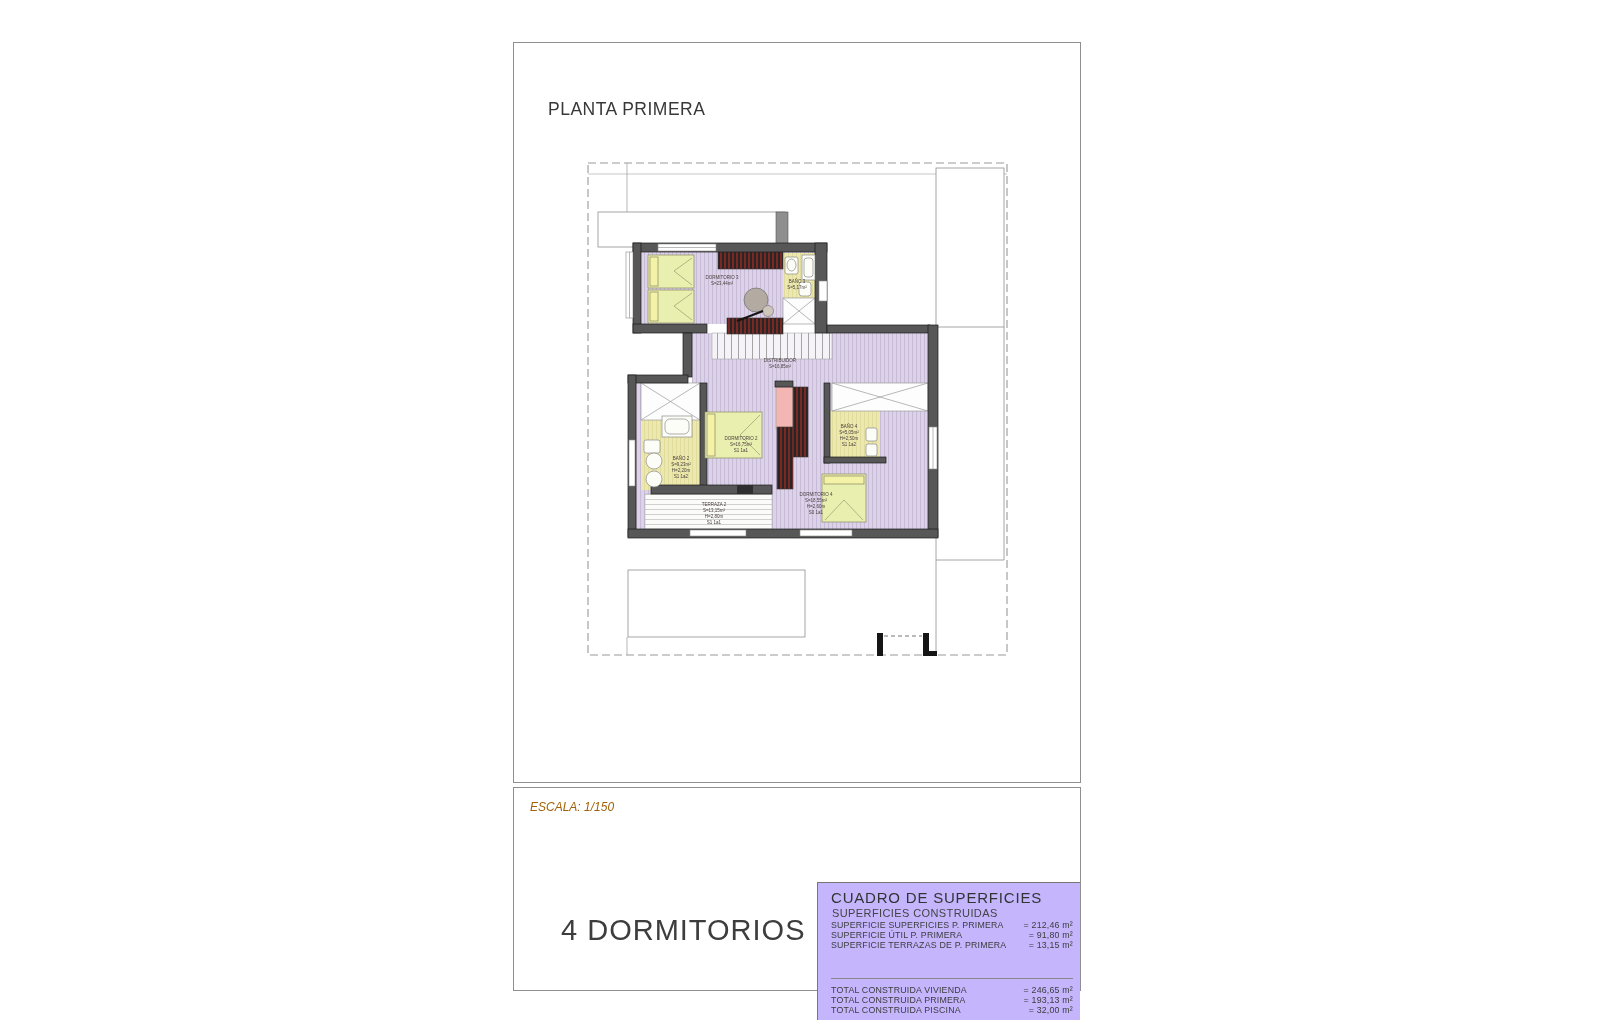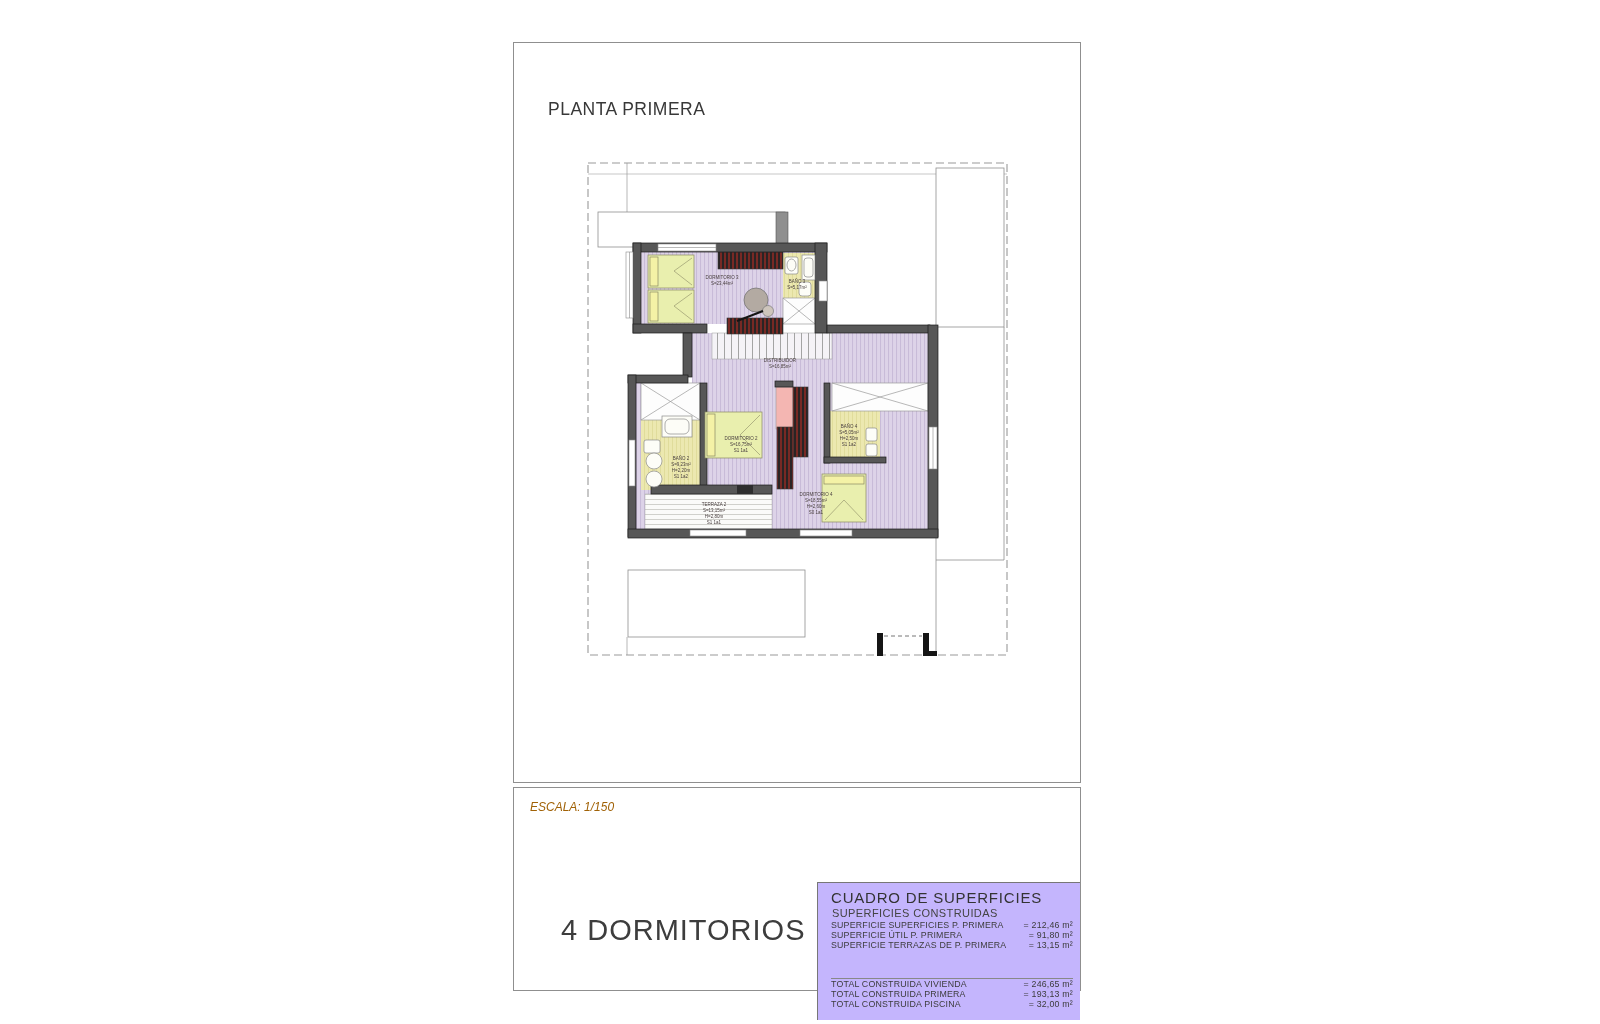--- a/index.html
+++ b/index.html
@@ -16,21 +16,21 @@
   .escala { position:absolute; left:530px; top:800px; font-size:12px; color:#a16207;font-style:italic; }
   .dorms  { position:absolute; left:561px; top:914px; font-size:29px;
             letter-spacing:1px; color:#3d3d3d; }
 
   .surf-box { position:absolute; left:817px; top:882px; width:263px; height:138px;
               border-left:1px solid #777; border-top:1px solid #777; background:#c4b5fd; }
   .surf-title    { position:absolute; left:13px; top:6px;  font-size:15px; letter-spacing:0.8px; color:#333; }
   .surf-subtitle { position:absolute; left:14px; top:24px; font-size:11px; letter-spacing:0.4px; color:#444; }
   .surf-rows   { position:absolute; left:13px; top:37px; width:242px; }
   .surf-totals { position:absolute; left:13px; top:95px; width:242px;
-                 border-top:1px solid #888; padding-top:0; }
+                 border-top:1px solid #888; padding-top:6px; }
   .trow { display:flex; justify-content:space-between; font-size:8.8px;
           line-height:10px; color:#3c3c3c; letter-spacing:0.2px; }
 
   svg text { font-family:"Liberation Sans", sans-serif; }
   .roomlbl { font-size:4.5px; fill:#4a4040; text-anchor:middle; }
 </style>
 </head>
 <body>
 
 <div class="canvas">

